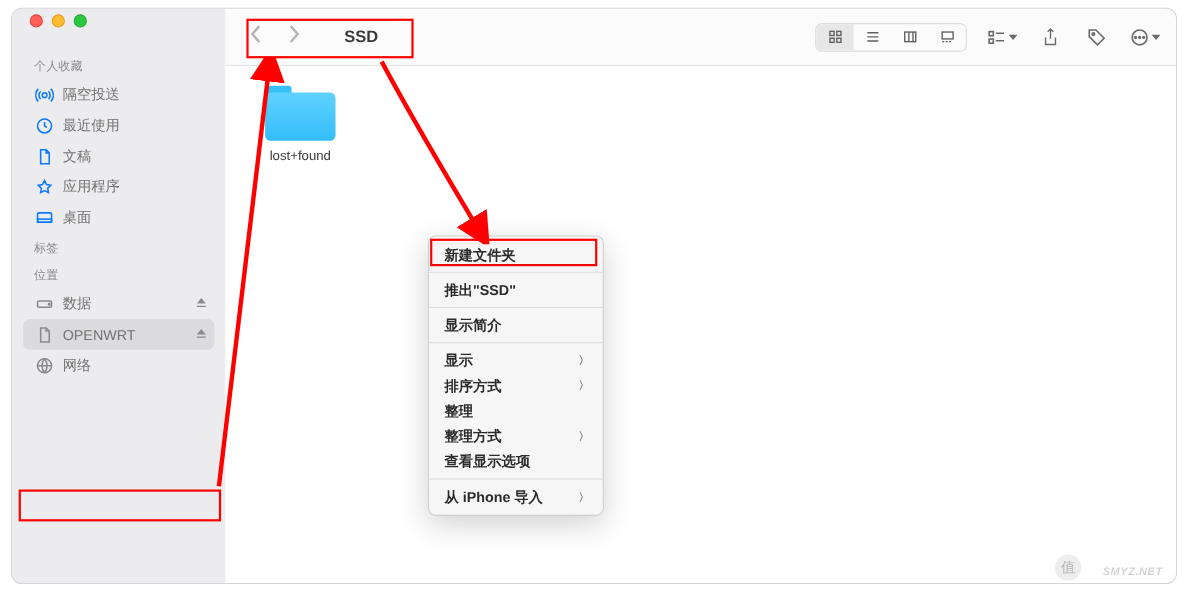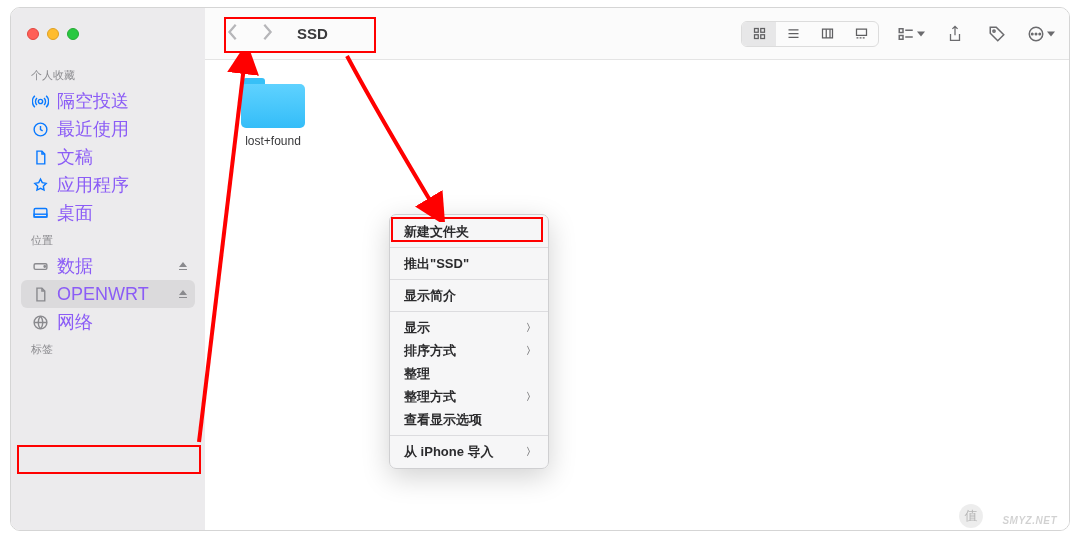--- a/index.html
+++ b/index.html
@@ -1,34 +1,34 @@
 <!DOCTYPE html>
 <html><head>
 <meta charset="utf-8">
 <style>
 * { margin: 0; padding: 0; box-sizing: border-box; font-family: -apple-system, BlinkMacSystemFont, "Helvetica Neue", sans-serif; }
 body { width: 1080px; height: 538px; background: #fff; position: relative; overflow: hidden; }
 .window { width: 1060px; height: 524px; margin: 7px 10px; border: 1px solid #d5d5d5; border-radius: 10px; overflow: hidden; position: relative; display: flex; background: #fff; }
-.sidebar { width: 194px; height: 100%; background: #ecebed; display: flex; flex-direction: column; padding-top: 20px; }
+.sidebar { width: 194px; height: 100%; background: #ecebed; display: flex; flex-direction: column; padding-top: 5px; }
 .traffic { display: flex; gap: 8px; padding-left: 16px; margin-bottom: 22px; }
 .traffic span { width: 12px; height: 12px; border-radius: 6px; display: block; }
 .tl-close { background: #ff5f57; border: 0.5px solid #e24640; }
 .tl-min { background: #febc2e; border: 0.5px solid #dfa023; }
 .tl-max { background: #28c840; border: 0.5px solid #27aa35; }
 .sb-section { padding: 0 10px; }
 .sb-heading { font-size: 11px; color: #8a8a8e; padding: 6px 10px 4px 10px; font-weight: 500; }
-.sb-item { display: flex; align-items: center; height: 28px; padding: 0 10px; border-radius: 6px; font-size: 18px; color: #8b5cf6; cursor: default; position: relative; }
+.sb-item { display: flex; align-items: center; height: 28px; padding: 0 10px; border-radius: 6px; font-size: 13px; color: #737373; cursor: default; position: relative; }
 .sb-item.selected { background: rgba(0,0,0,0.07); }
 .sb-item .icon { width: 18px; height: 18px; margin-right: 8px; display: flex; align-items: center; justify-content: center; }
 .sb-item .eject { position: absolute; right: 6px; color: #8a8a8e; }
 .icon svg { display: block; }
 .toolbar { position: absolute; left: 194px; right: 0; top: 0; height: 52px; background: #fbfbfb; border-bottom: 1px solid #e4e4e4; display: flex; align-items: center; padding: 0 14px; }
 .nav-btns { display: flex; align-items: center; gap: 22px; margin-left: 8px; }
 .nav-btns .chev { color: #b6b6b9; }
-.title { font-size: 15px; font-weight: 600; color: #3a3a3c; margin-left: 24px; }
+.title { font-size: 15px; font-weight: 600; color: #3a3a3c; margin-left: 40px; }
 .tb-right { margin-left: auto; display: flex; align-items: center; gap: 18px; }
 .view-group { display: flex; border: 1px solid #dcdcdc; border-radius: 6px; overflow: hidden; }
 .view-btn { width: 34px; height: 24px; display: flex; align-items: center; justify-content: center; color: #5f5f61; }
 .view-btn.active { background: #e7e7e8; }
 .tb-btn { width: 24px; height: 22px; display: flex; align-items: center; justify-content: center; color: #6b6b6e; }
 .dd { display: flex; align-items: center; gap: 2px; color: #6b6b6e; }
 .main { position: absolute; left: 194px; right: 0; top: 52px; bottom: 0; background: #fff; padding: 18px 24px; }
 .file-item { width: 88px; text-align: center; }
 .folder-icon { width: 64px; height: 50px; margin: 0 auto 6px auto; position: relative; }
 .folder-icon .tab { position: absolute; top: 0; left: 2px; width: 22px; height: 8px; background: #37c0f7; border-radius: 3px 3px 0 0; }
@@ -98,20 +98,24 @@
               <rect x="3" y="5" width="18" height="12" rx="2"></rect>
               <rect x="3" y="13" width="18" height="4"></rect>
             </svg>
           </span>
         <span>桌面</span>
       </div>
     </div>
 
 
     <div class="sb-section">
+      <div class="sb-heading">标签</div>
+    </div>
+
+    <div class="sb-section">
       <div class="sb-heading">位置</div>
       <div class="sb-item">
         <span class="icon">
             <svg width="17" height="17" viewBox="0 0 24 24" fill="none" stroke="#8a8a8e" stroke-width="2">
               <rect x="3" y="8" width="18" height="8" rx="2"></rect>
               <circle cx="18" cy="12" r="1"></circle>
             </svg>
           </span>
         <span>数据</span>
         <span class="eject"><svg width="12" height="12" viewBox="0 0 24 24" fill="#8a8a8e">
@@ -132,24 +136,20 @@
       </div>
       <div class="sb-item">
         <span class="icon">
             <svg width="17" height="17" viewBox="0 0 24 24" fill="none" stroke="#8a8a8e" stroke-width="2">
               <circle cx="12" cy="12" r="9"></circle>
               <path d="M3 12h18M12 3a14 14 0 0 1 0 18M12 3a14 14 0 0 0 0 18"></path>
             </svg>
           </span>
         <span>网络</span>
       </div>
-    </div>
-
-    <div class="sb-section">
-      <div class="sb-heading">标签</div>
     </div>
   </div>
 
   <div class="toolbar">
     <div class="nav-btns">
       <span class="chev"><svg width="12" height="18" viewBox="0 0 12 20" fill="none" stroke="currentColor" stroke-width="2.5">
             <path d="M9 2l-7 8 7 8"></path>
           </svg></span>
       <span class="chev"><svg width="12" height="18" viewBox="0 0 12 20" fill="none" stroke="currentColor" stroke-width="2.5">
             <path d="M3 2l7 8-7 8"></path>

